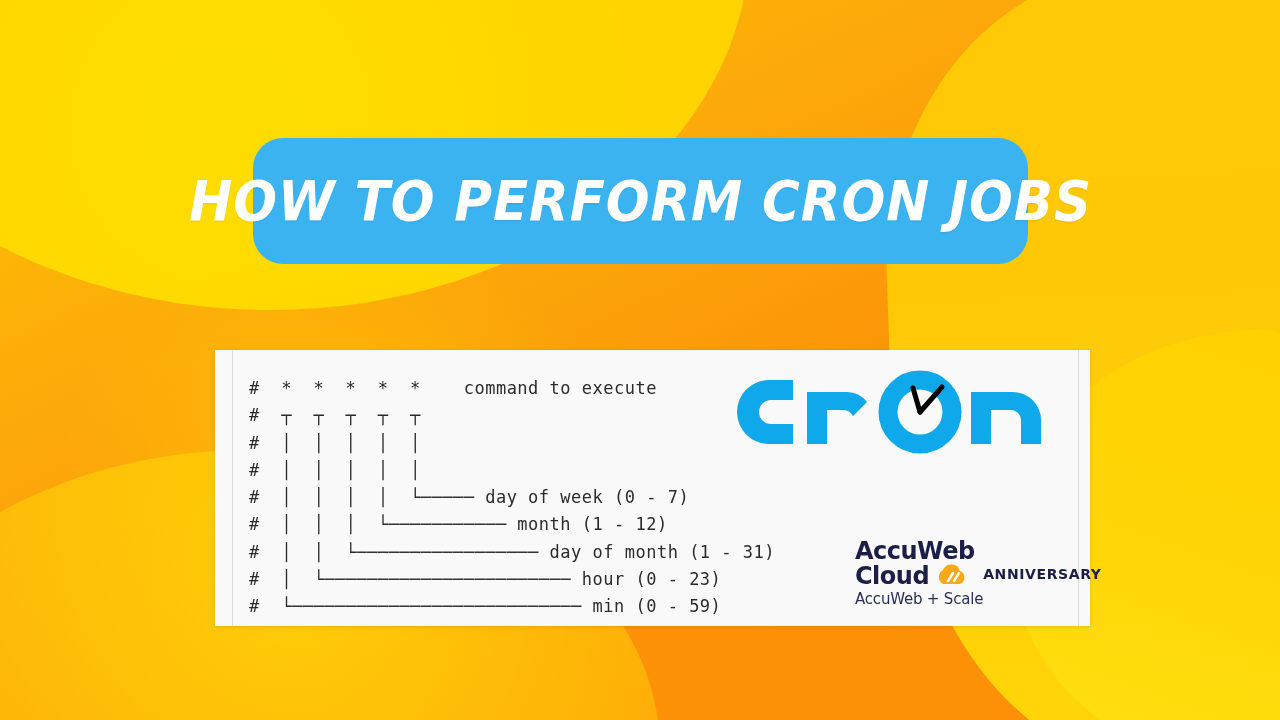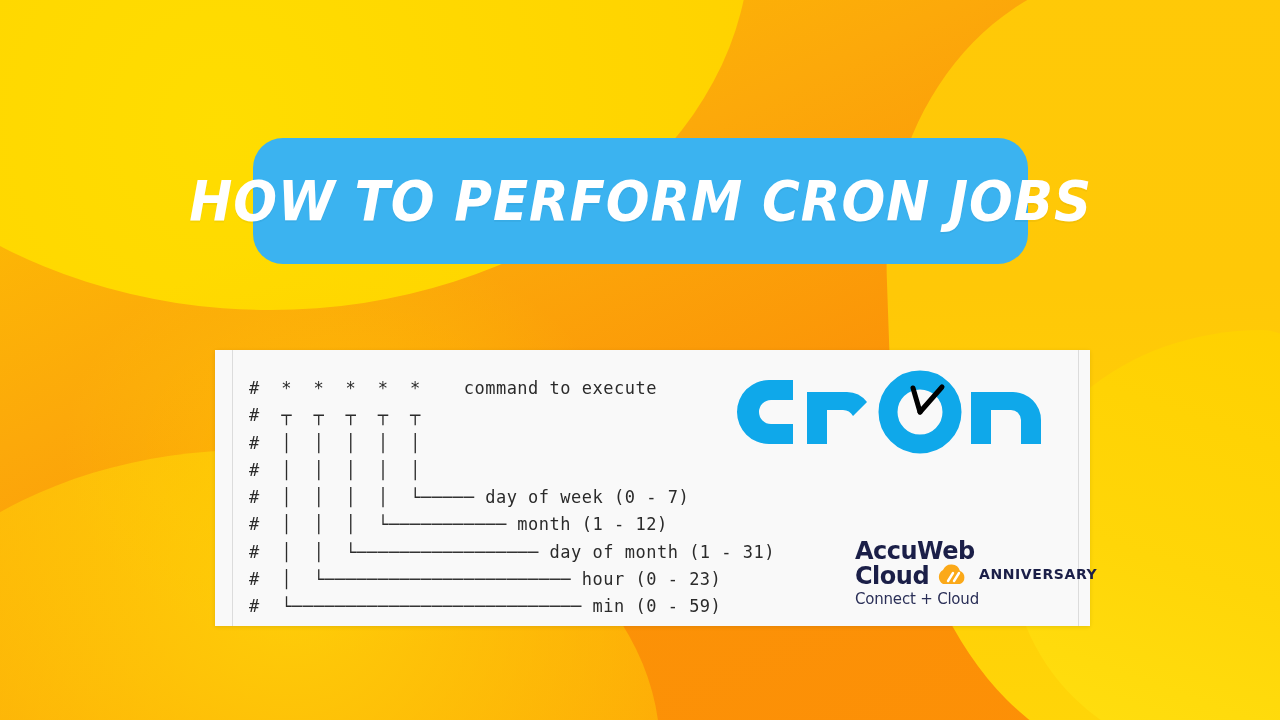--- a/index.html
+++ b/index.html
@@ -262,21 +262,21 @@
         <div class="aw-row">
           <span class="aw-word">Cloud</span>
           <span>
             <svg width="34" height="22" viewBox="0 0 34 22" aria-hidden="true">
               <path d="M9 20 A8 8 0 0 1 9 6 A9 9 0 0 1 26 7 A7 7 0 0 1 26 20 Z" fill="#FBA919"></path>
               <path d="M14 17 L19 9" stroke="#FFFFFF" stroke-width="2.4" stroke-linecap="round"></path>
               <path d="M20 17 L25 9" stroke="#FFFFFF" stroke-width="2.4" stroke-linecap="round"></path>
             </svg>
           </span>
         </div>
-        <div class="aw-tagline">Connect + Cloud</div>
+        <div class="aw-tagline">AccuWeb + Scale</div>
       </div>
 
       <div class="aw-anniv">
         <svg width="76" height="58" viewBox="0 0 76 58" aria-hidden="true">
           <defs>
             <linearGradient id="gA" x1="0" y1="0" x2="1" y2="1">
               <stop offset="0%" stop-color="#F7B733"></stop>
               <stop offset="55%" stop-color="#E8A317"></stop>
               <stop offset="100%" stop-color="#1B1F48"></stop>
             </linearGradient>

